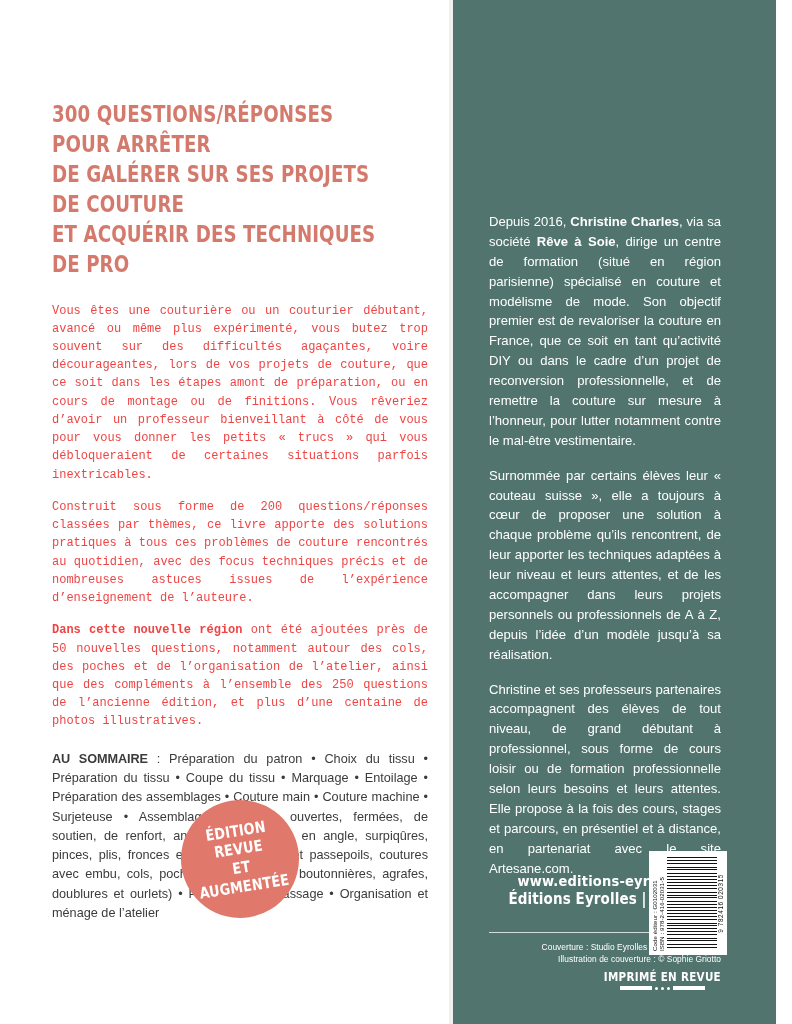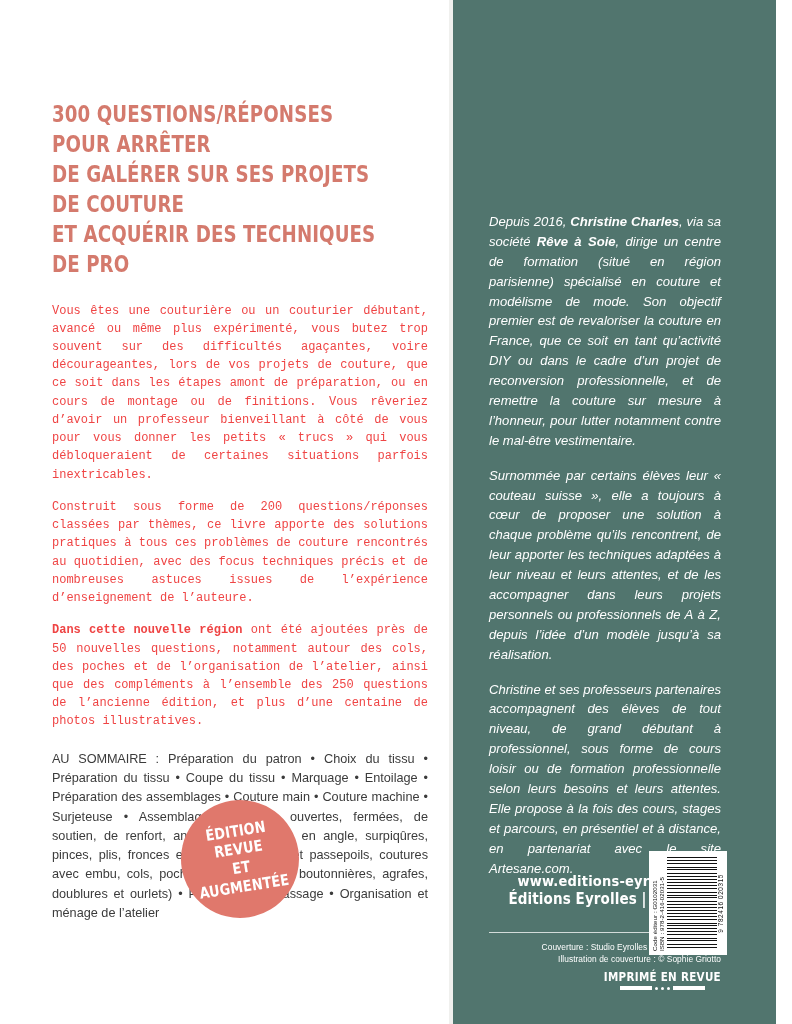--- a/index.html
+++ b/index.html
@@ -84,21 +84,21 @@
   .para b { font-weight: 700; }
 
   #summary {
     margin-top: 19px;
     color: #3b3b3b;
     font-size: 12.7px;
     line-height: 1.52;
     text-align: justify;
   }
   #summary .label {
-    font-weight: 400;
+    font-weight: 700;
     letter-spacing: -0.1px;
   }
 
   
   #badge {
     position: absolute;
     left: 181px;
     top: 800px;
     width: 118px;
     height: 118px;
@@ -121,21 +121,20 @@
     white-space: pre-line;
     letter-spacing: 0.2px;
   }
 
   
   #right-col {
     position: absolute;
     left: 489px;
     top: 212px;
     width: 232px;
-    font-style: italic;
   }
   .rpara {
     color: #ffffff;
     font-size: 13.1px;
     line-height: 1.52;
     text-align: justify;
     margin: 0 0 15px 0;
   }
   .rpara b { font-weight: 700; }
 

